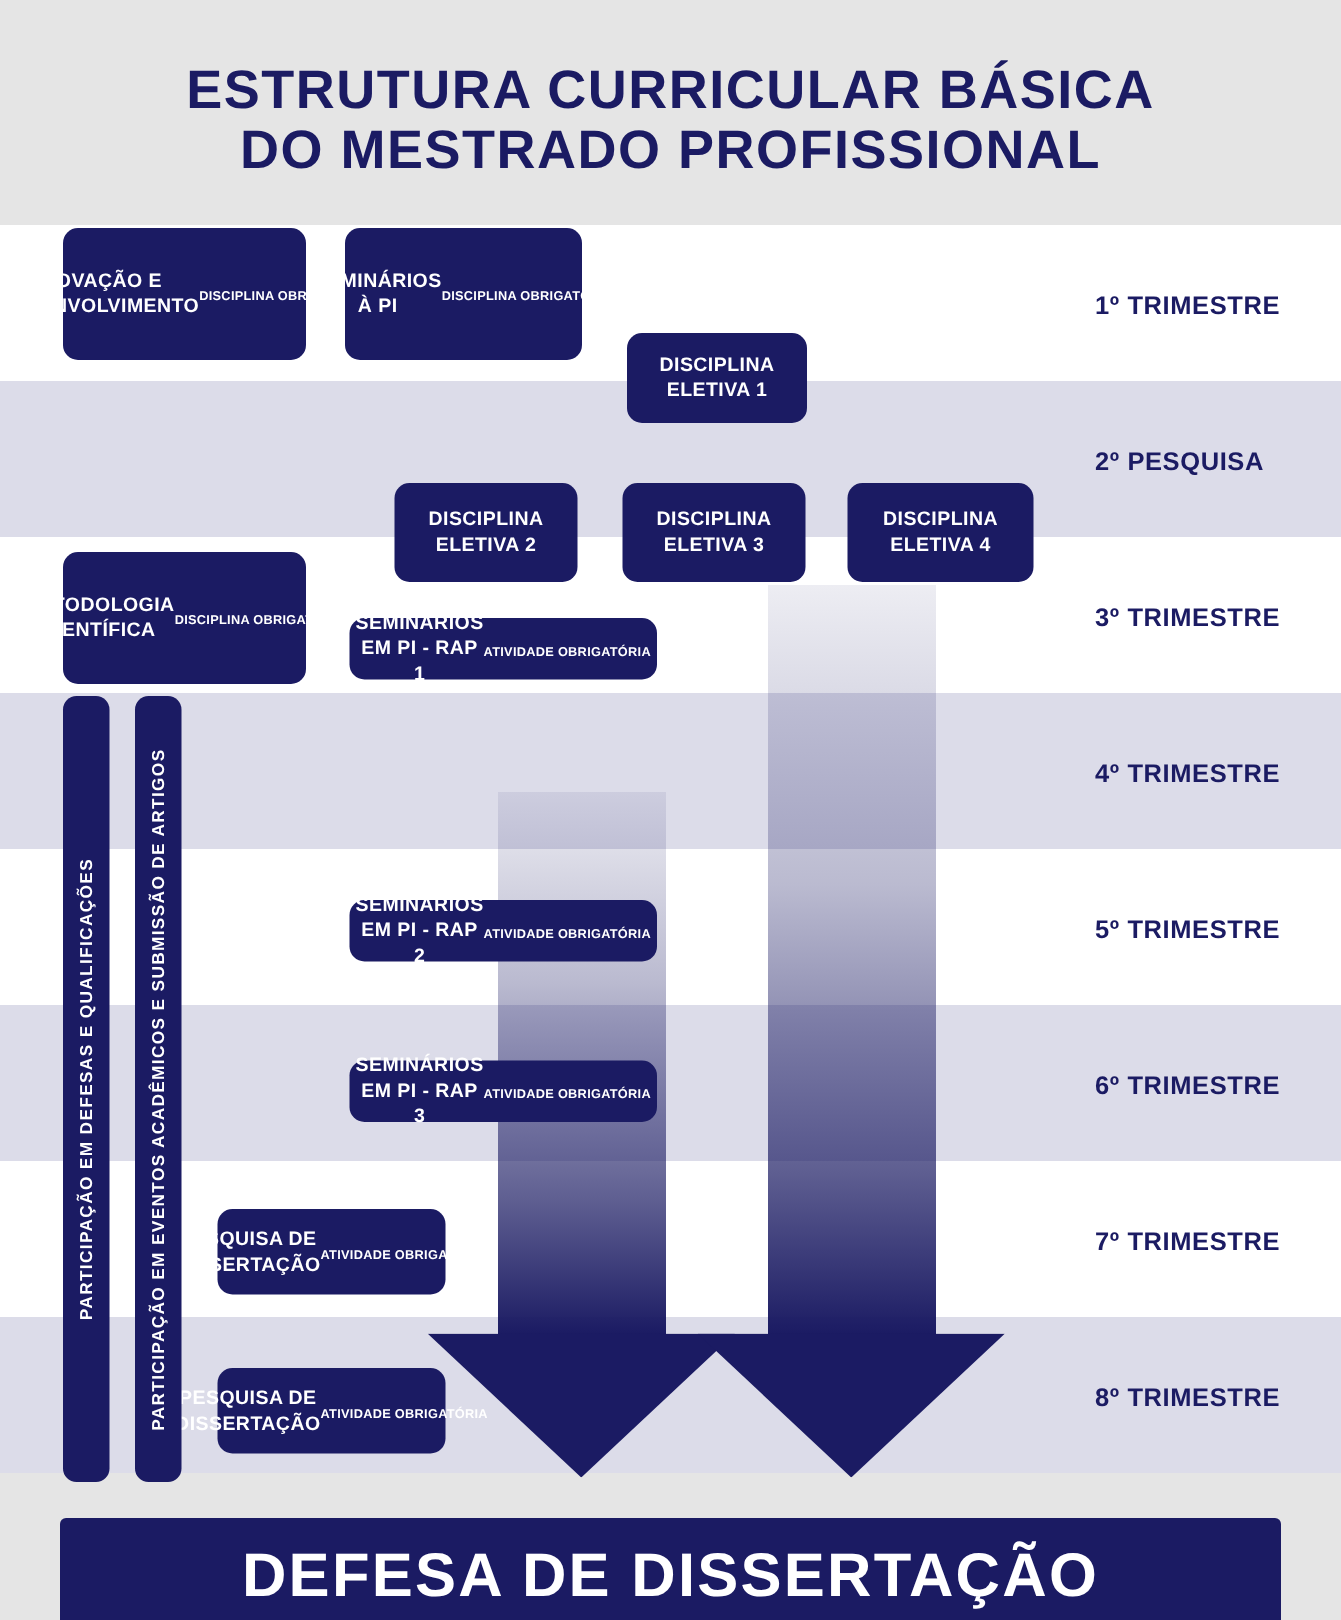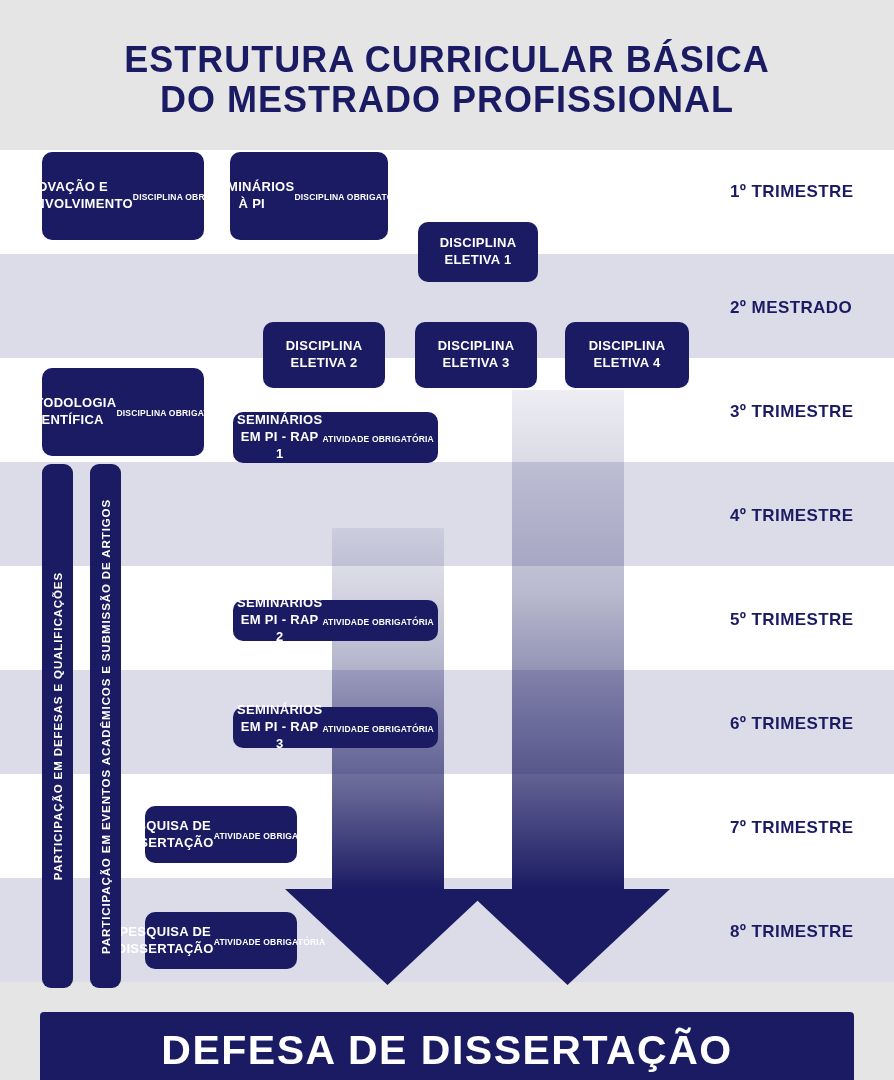--- a/index.html
+++ b/index.html
@@ -106,22 +106,22 @@
   <div class="band" style="top:566px"></div>
   <div class="band alt" style="top:670px"></div>
   <div class="band" style="top:774px"></div>
   <div class="band alt" style="top:878px"></div>
 
   <div class="shaft left"></div>
   <div class="head left"></div>
   <div class="shaft right"></div>
   <div class="head right"></div>
 
-  <div class="trimester" style="top:182px">1º TRIMESTRE</div>
-  <div class="trimester" style="top:298px">2º MESTRADO</div>
+  <div class="trimester" style="top:194px">1º TRIMESTRE</div>
+  <div class="trimester" style="top:298px">2º PESQUISA</div>
   <div class="trimester" style="top:402px">3º TRIMESTRE</div>
   <div class="trimester" style="top:506px">4º TRIMESTRE</div>
   <div class="trimester" style="top:610px">5º TRIMESTRE</div>
   <div class="trimester" style="top:714px">6º TRIMESTRE</div>
   <div class="trimester" style="top:818px">7º TRIMESTRE</div>
   <div class="trimester" style="top:922px">8º TRIMESTRE</div>
 
   <div class="box" style="left:42px;  top:152px; width:162px; height:88px;">
     <div class="t">INOVAÇÃO E
 DESENVOLVIMENTO</div>
@@ -153,21 +153,21 @@
     <div class="t">DISCIPLINA
 ELETIVA 4</div>
   </div>
 
   <div class="box" style="left:42px;  top:368px; width:162px; height:88px;align-items:center;">
     <div class="t">METODOLOGIA
 CIENTÍFICA</div>
     <div class="s">DISCIPLINA OBRIGATÓRIA</div>
   </div>
 
-  <div class="box" style="left:233px; top:412px; width:205px; height:51px;">
+  <div class="box" style="left:233px; top:412px; width:205px; height:41px;">
     <div class="t">SEMINÁRIOS EM PI - RAP 1</div>
     <div class="s">ATIVIDADE OBRIGATÓRIA</div>
   </div>
 
   <div class="box" style="left:233px; top:600px; width:205px; height:41px;">
     <div class="t">SEMINÁRIOS EM PI - RAP 2</div>
     <div class="s">ATIVIDADE OBRIGATÓRIA</div>
   </div>
 
   <div class="box" style="left:233px; top:707px; width:205px; height:41px;">

